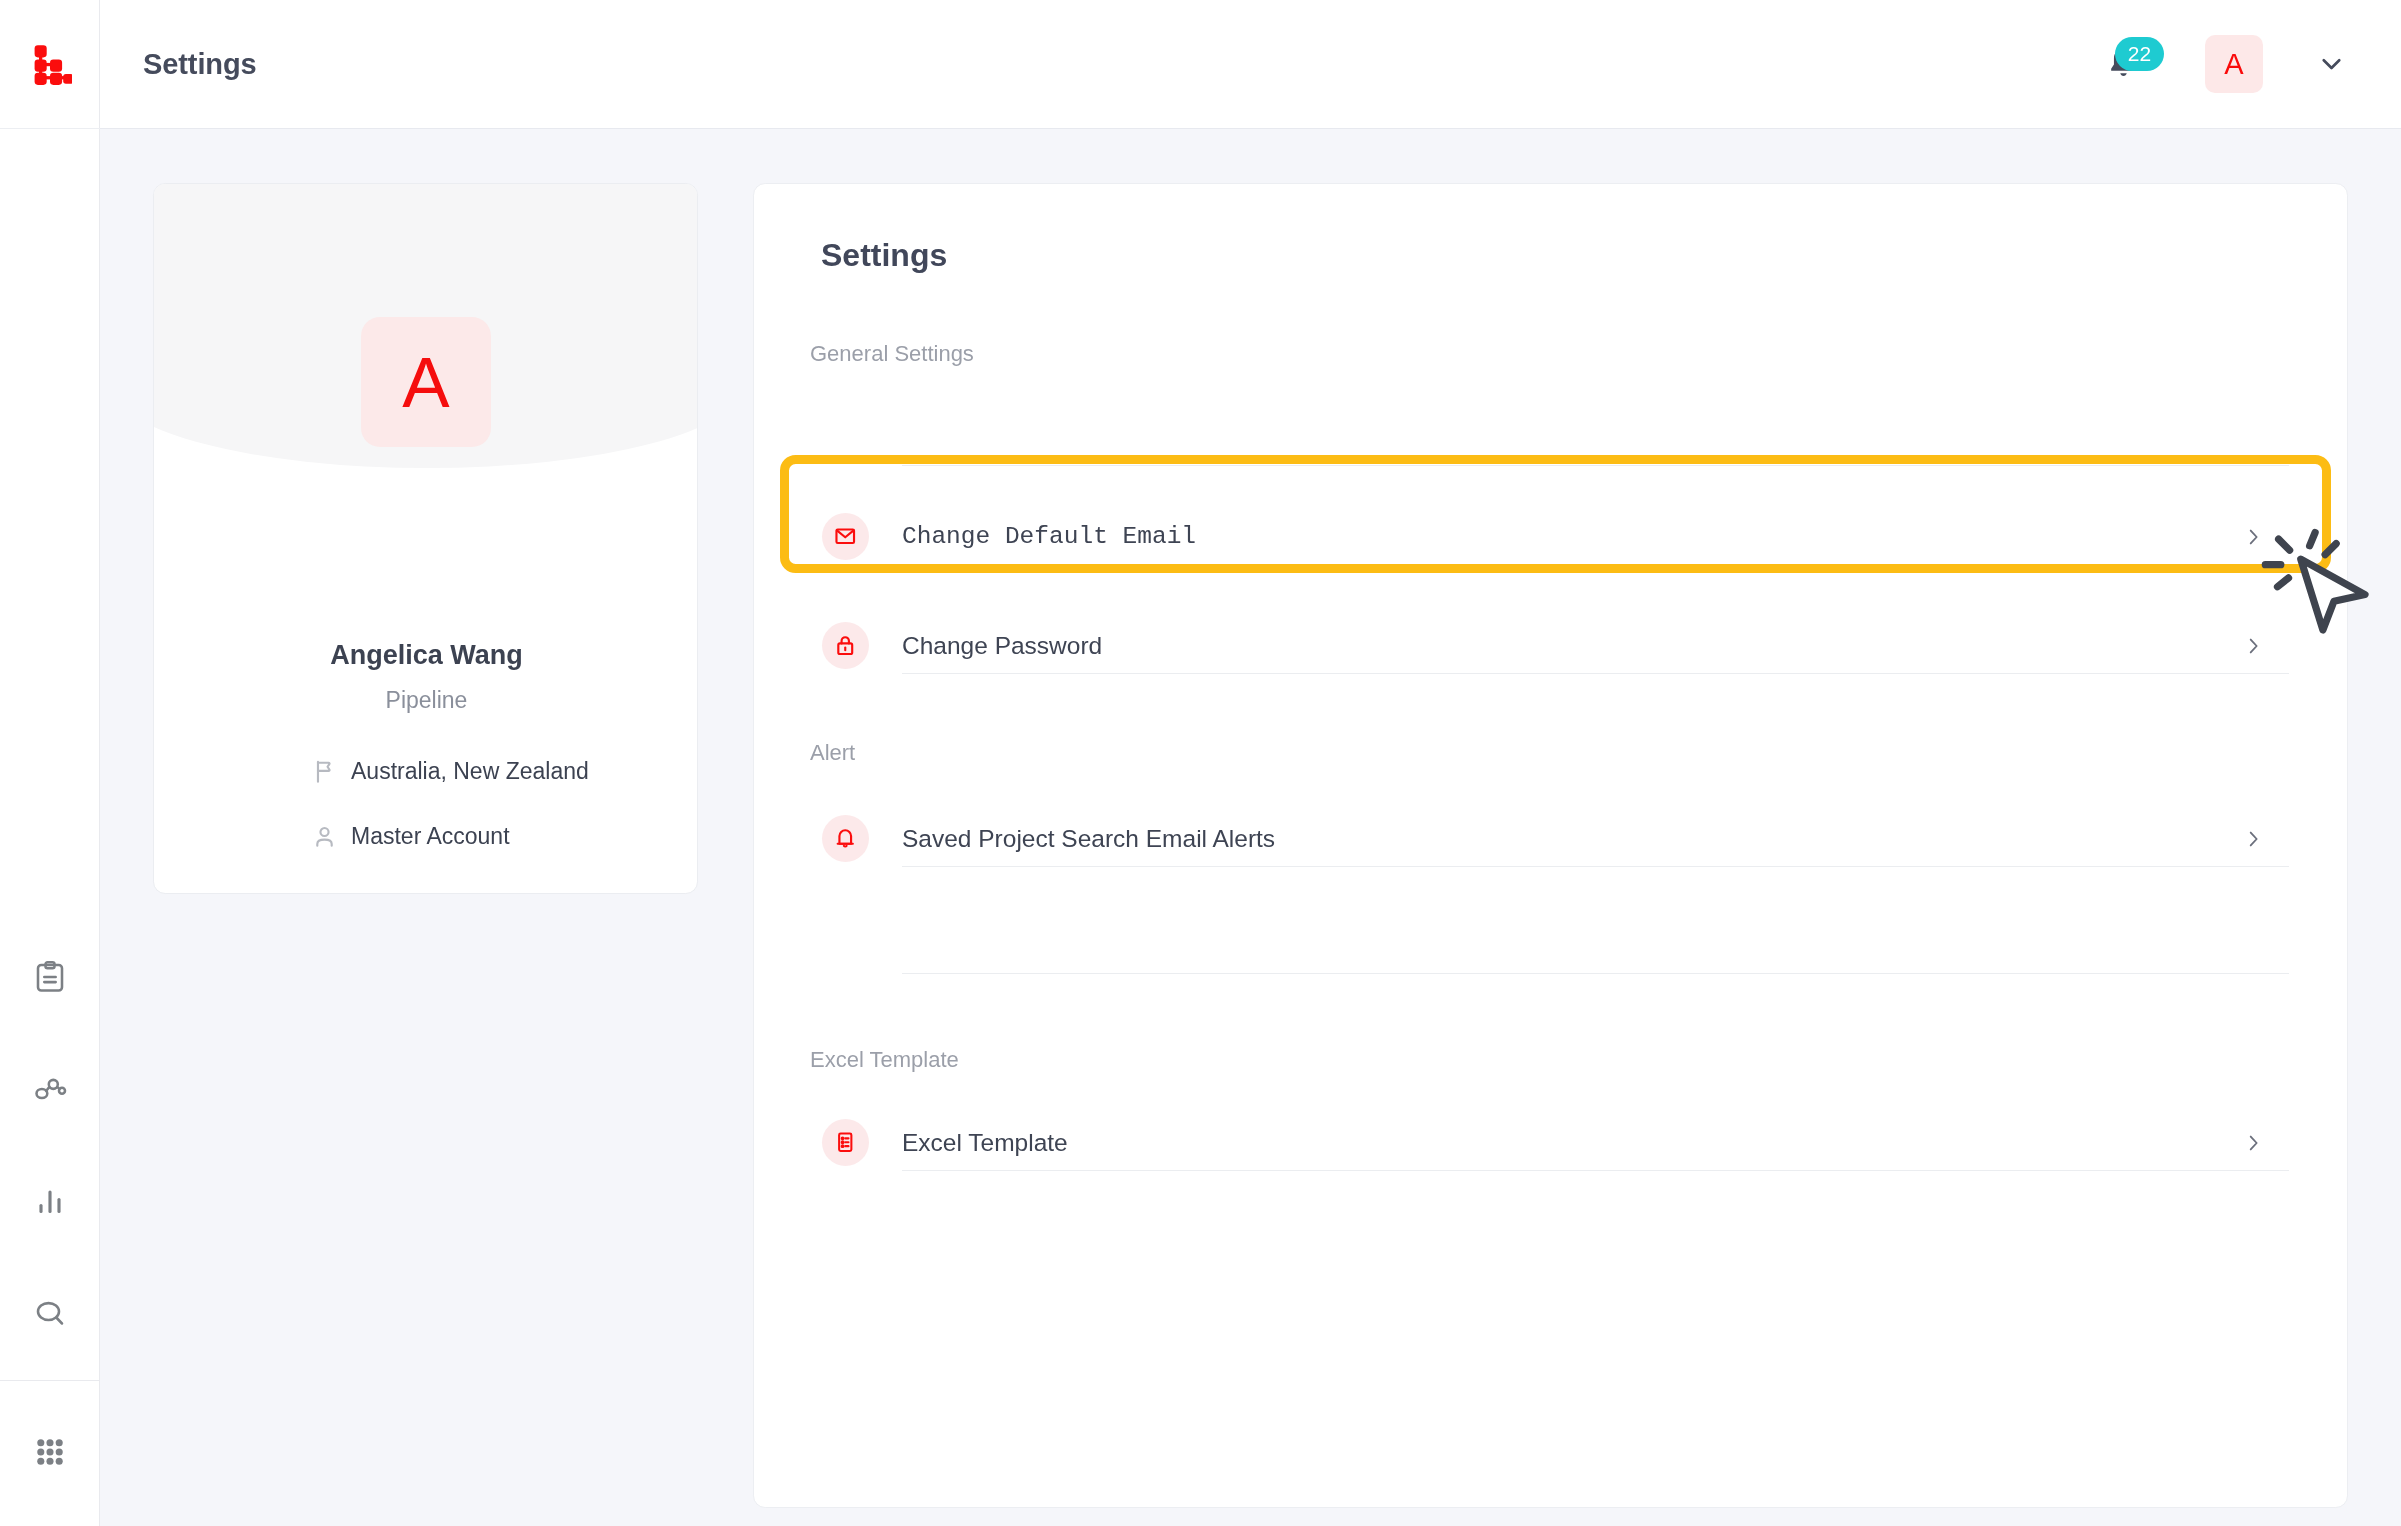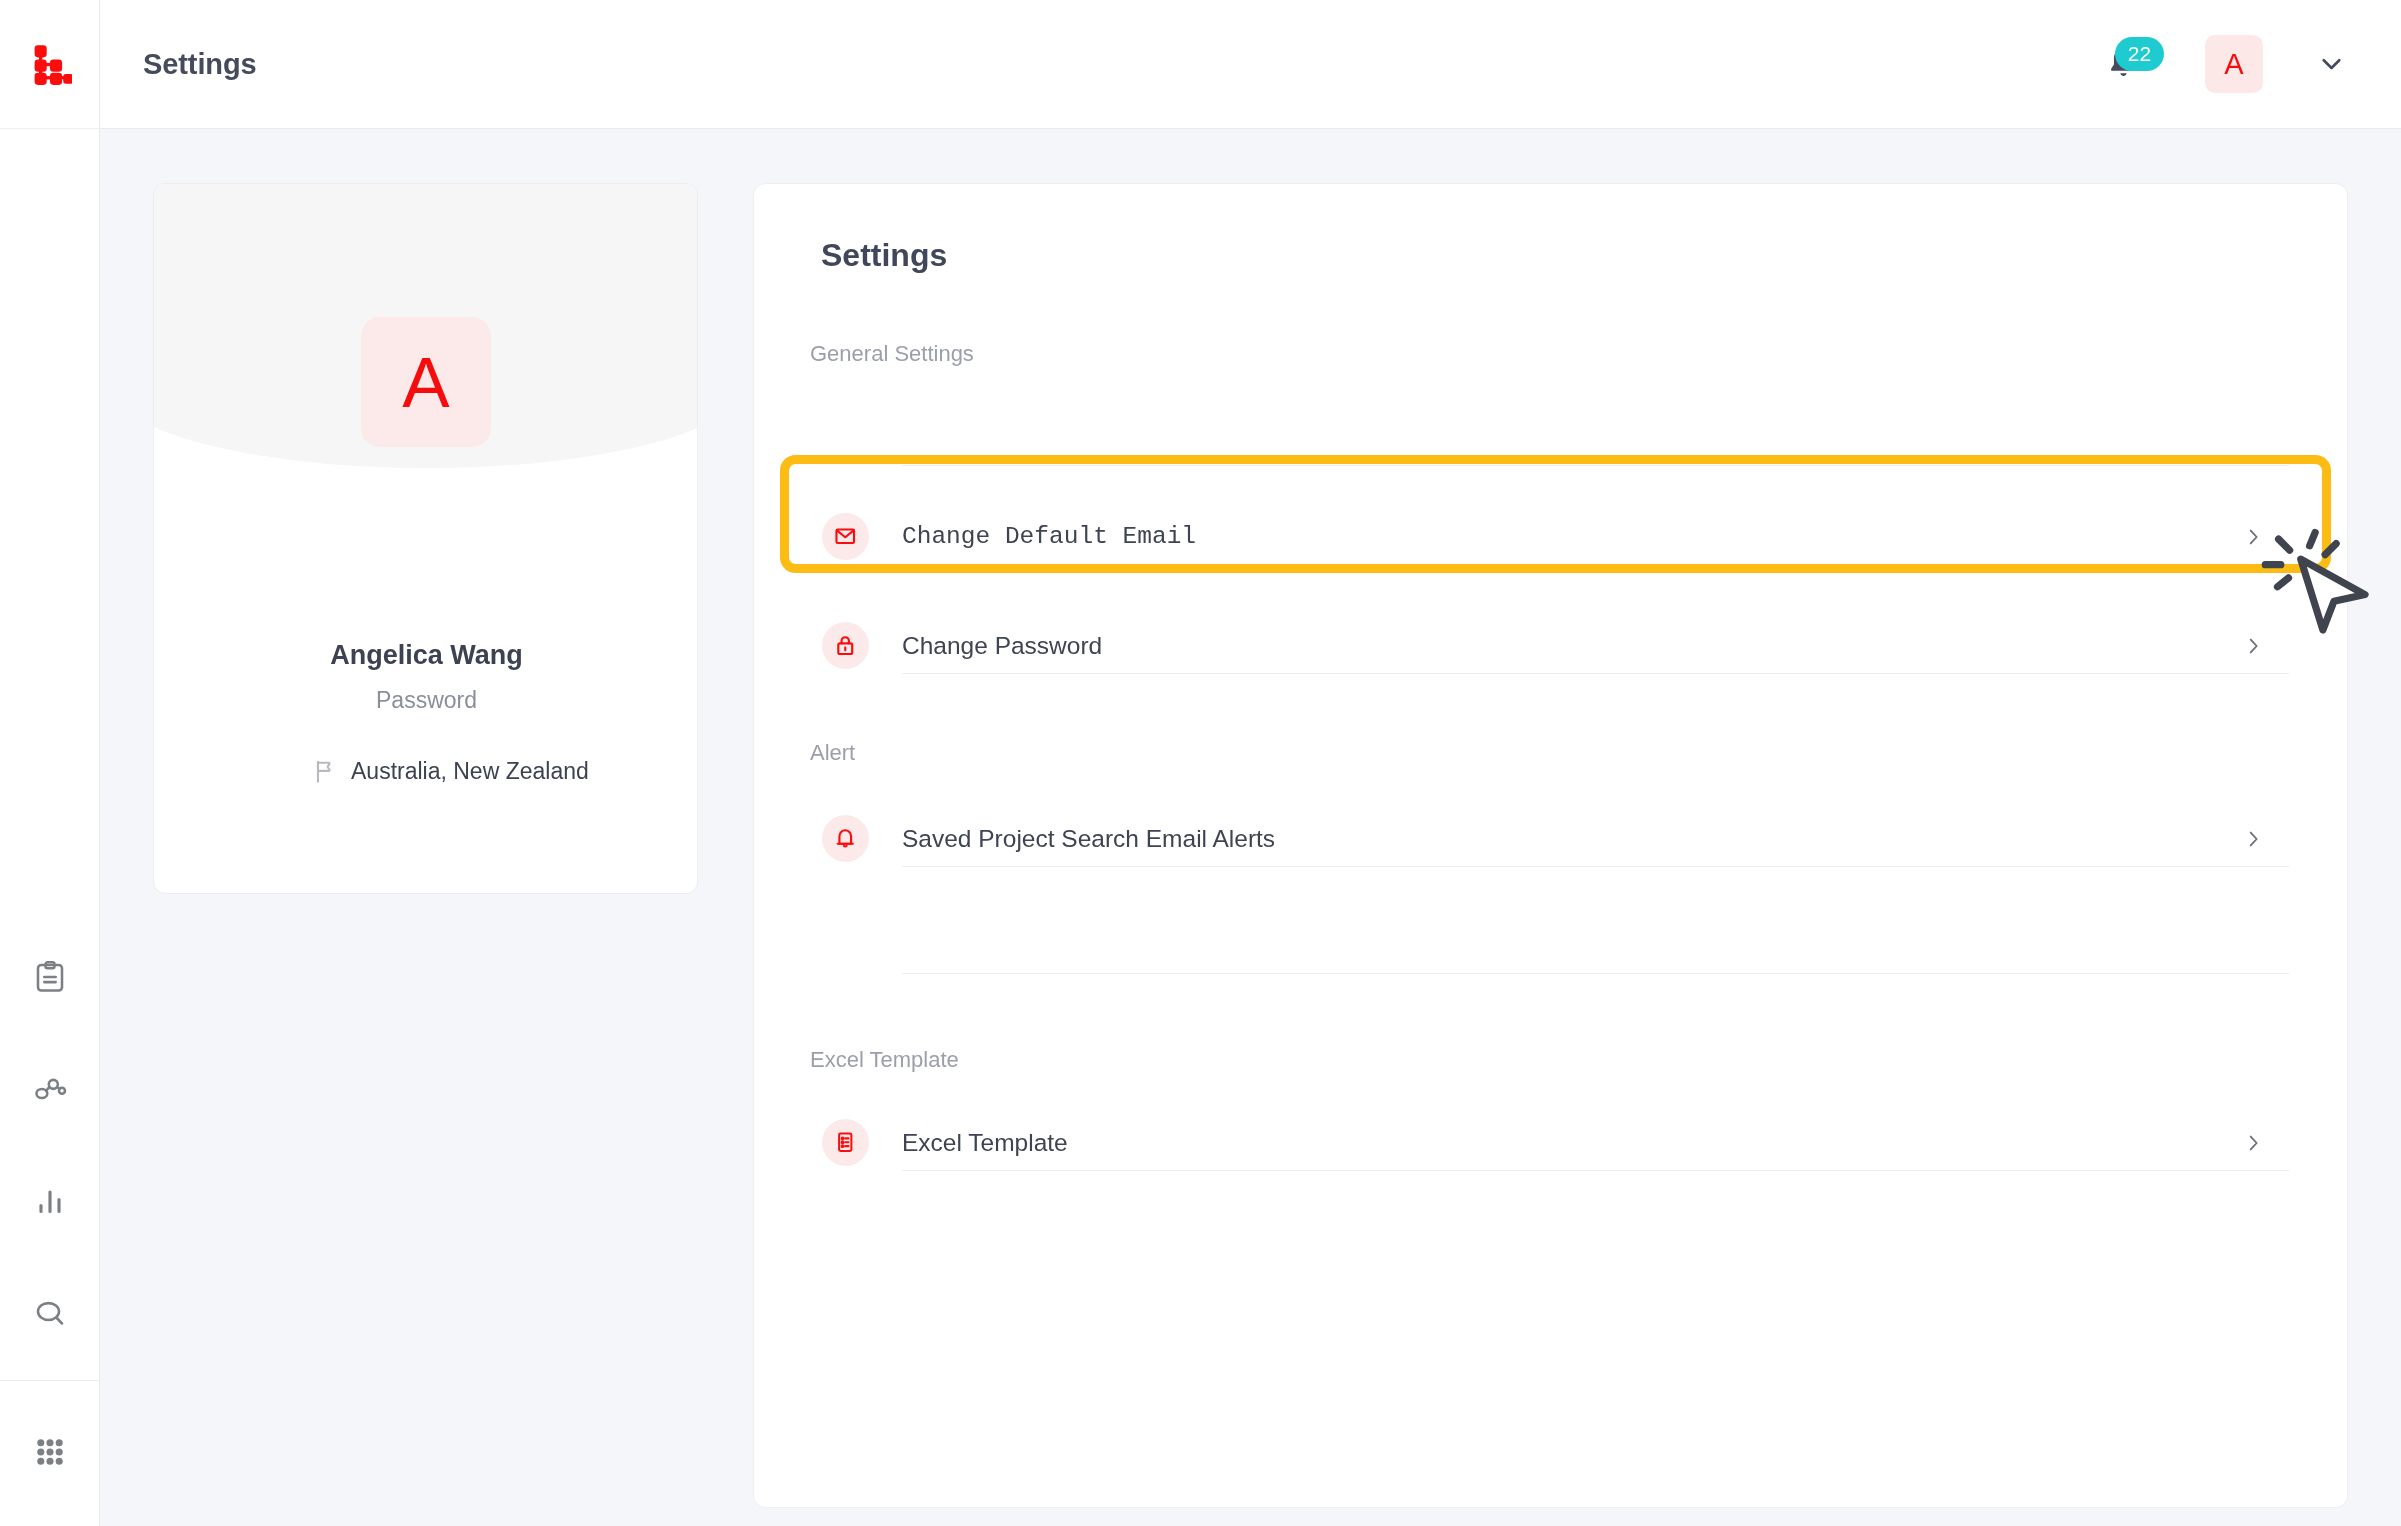--- a/index.html
+++ b/index.html
@@ -338,32 +338,41 @@
 </div>
 
 <div id="profile-card">
 
   <div id="profile-hero"></div>
   <div id="profile-hero-curve"></div>
 
   <div id="profile-avatar">A</div>
 
   <div id="profile-name">Angelica Wang</div>
-  <div id="profile-role">Password</div>
+  <div id="profile-role">Pipeline</div>
 
   <div class="profile-meta-row" id="meta-region">
     <span class="mi">
       <svg width="27" height="27" viewBox="0 0 24 24" fill="none" stroke="#b7bac1" stroke-width="1.9" stroke-linecap="round" stroke-linejoin="round">
         <line x1="6.2" y1="3.5" x2="6.2" y2="21"></line>
         <path d="M6.2 4.2h9.4c.8 0 1.1.6.7 1.2l-1.6 2.4 1.6 2.4c.4.6.1 1.2-.7 1.2H6.2"></path>
       </svg>
     </span>
     <span class="mt">Australia, New Zealand</span>
   </div>
 
+  <div class="profile-meta-row" id="meta-account">
+    <span class="mi">
+      <svg width="27" height="27" viewBox="0 0 24 24" fill="none" stroke="#b7bac1" stroke-width="1.9" stroke-linecap="round" stroke-linejoin="round">
+        <circle cx="12" cy="8" r="3.6"></circle>
+        <path d="M5.6 20.2v-1.6c0-2.3 2.1-3.8 6.4-3.8s6.4 1.5 6.4 3.8v1.6"></path>
+      </svg>
+    </span>
+    <span class="mt">Master Account</span>
+  </div>
 
   <div id="profile-sep"></div>
 
 </div>
 
 <div id="settings-panel">
 
   <div id="panel-title">Settings</div>
 
   <div class="group-label" id="label-general">General Settings</div>

